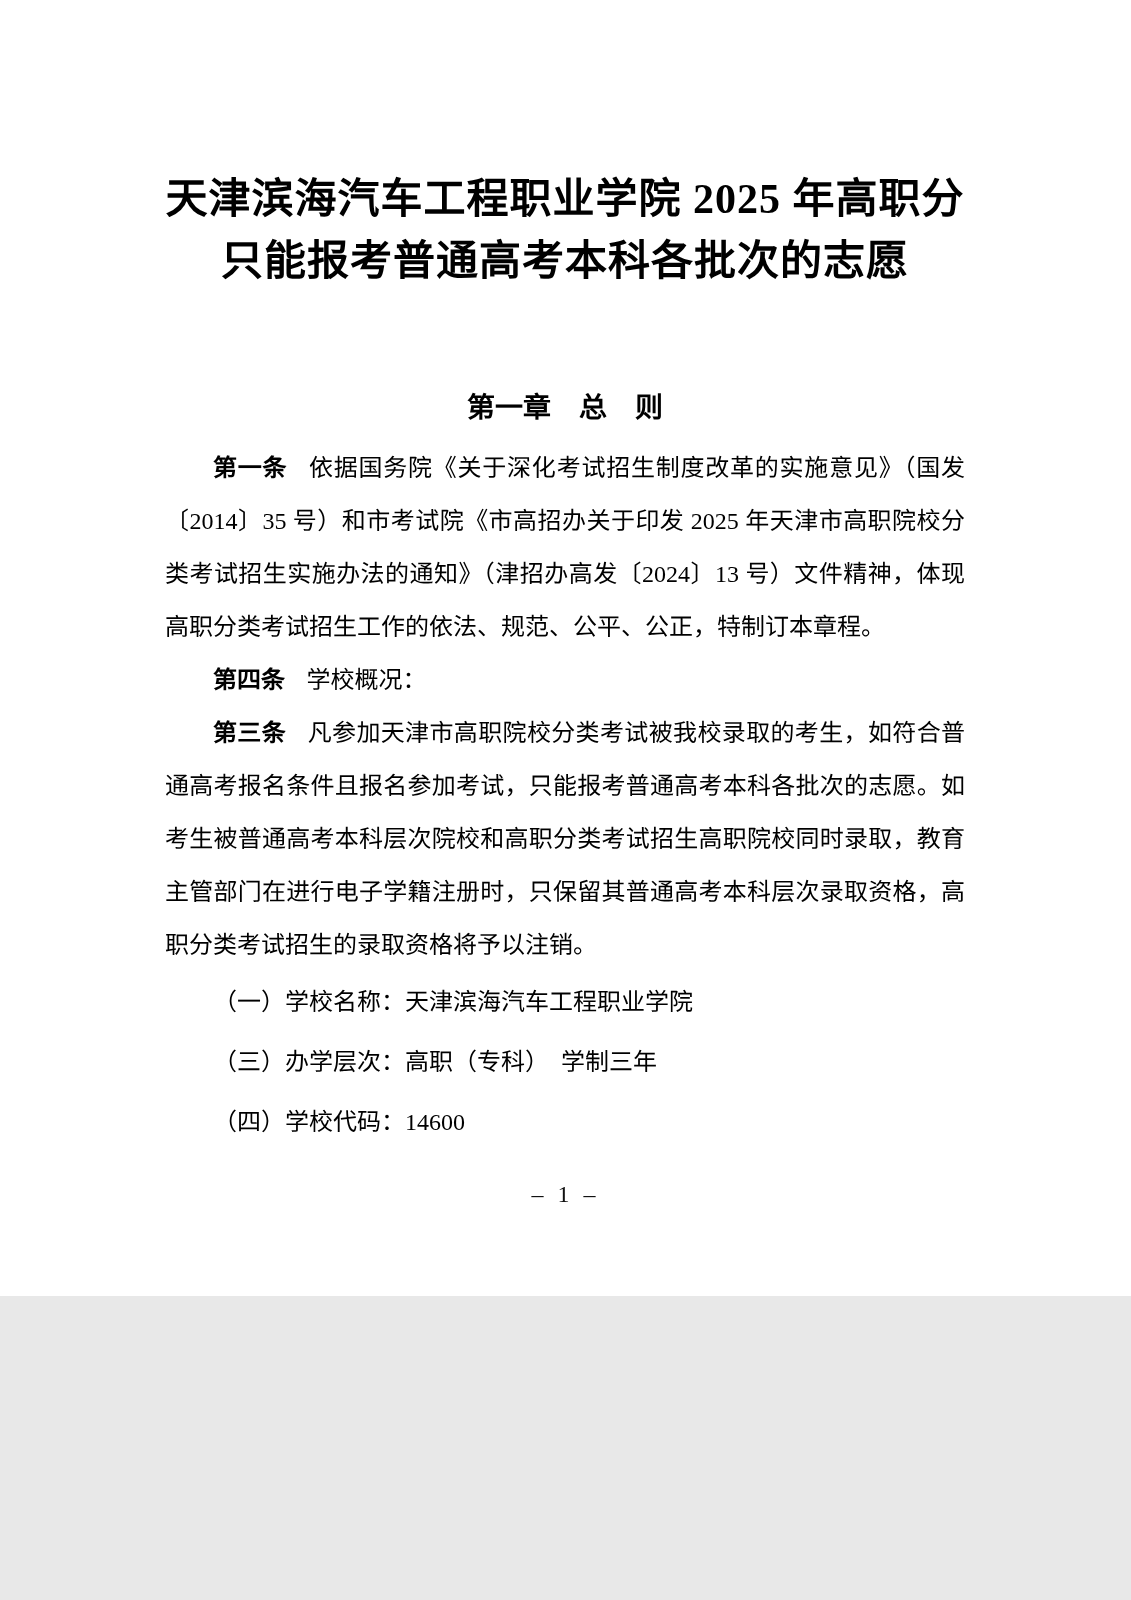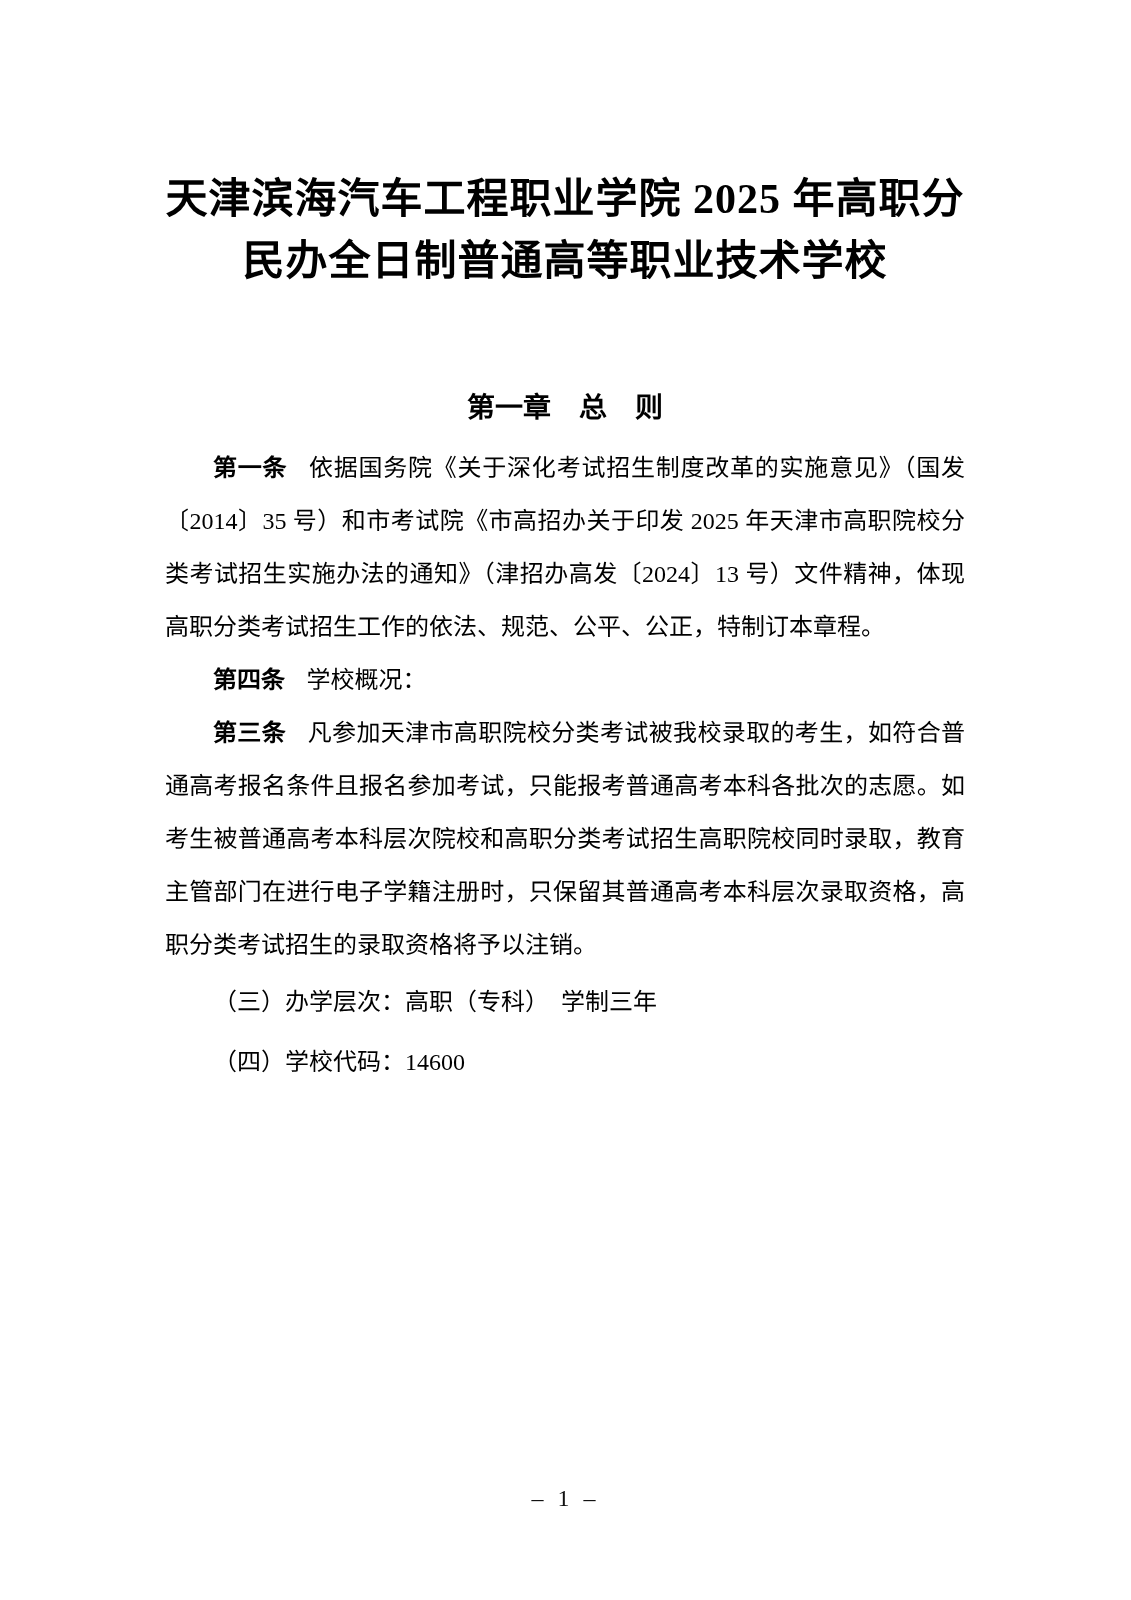--- a/index.html
+++ b/index.html
@@ -1,20 +1,20 @@
 <!DOCTYPE html>
 <html lang="zh-CN"><head>
 <meta charset="utf-8">
 <style>
   * { margin: 0; padding: 0; box-sizing: border-box; }
   html, body { background: #e8e8e8; }
   .page {
     position: relative;
     width: 1131px;
-    height: 1600px;
+    height: 1296px;
     margin: 0 auto;
     background: #ffffff;
     color: #000000;
     font-family: "Liberation Serif", "DejaVu Serif", serif;
     overflow: hidden;
   }
   .content {
     padding: 168px 166px 0 165px; 
   }
   .doc-title {
@@ -61,34 +61,35 @@
   }
 </style>
 </head>
 <body>
 
 <div class="page">
   <div class="content">
 
     <div class="doc-title">
       <div>天津滨海汽车工程职业学院 2025 年高职分</div>
-      <div>民办全日制普通高等职业技术学校</div>
+      <div>只能报考普通高考本科各批次的志愿</div>
     </div>
 
     <div class="chapter-heading">第一章　总　则</div>
 
     <div class="body-text">
 
       <p class="para"><span class="lead">第一条</span><span>依据国务院《关于深化考试招生制度改革的实施意见》（国发〔2014〕35 号）和市考试院《市高招办关于印发 2025 年天津市高职院校分类考试招生实施办法的通知》（津招办高发〔2024〕13 号）文件精神，体现高职分类考试招生工作的依法、规范、公平、公正，特制订本章程。</span></p>
 
 
       <p class="para"><span class="lead">第四条</span><span>学校概况：</span></p>
 
       <p class="para"><span class="lead">第三条</span><span>凡参加天津市高职院校分类考试被我校录取的考生，如符合普通高考报名条件且报名参加考试，只能报考普通高考本科各批次的志愿。如考生被普通高考本科层次院校和高职分类考试招生高职院校同时录取，教育主管部门在进行电子学籍注册时，只保留其普通高考本科层次录取资格，高职分类考试招生的录取资格将予以注销。</span></p>
 
+      <p class="list-item">（一）学校名称：天津滨海汽车工程职业学院</p>
       <p class="list-item">（三）办学层次：高职（专科）　学制三年</p>
       <p class="list-item">（四）学校代码：14600</p>
 
     </div>
   </div>
 
   <div class="page-number">– 1 –</div>
 </div>
 
 </body></html>

